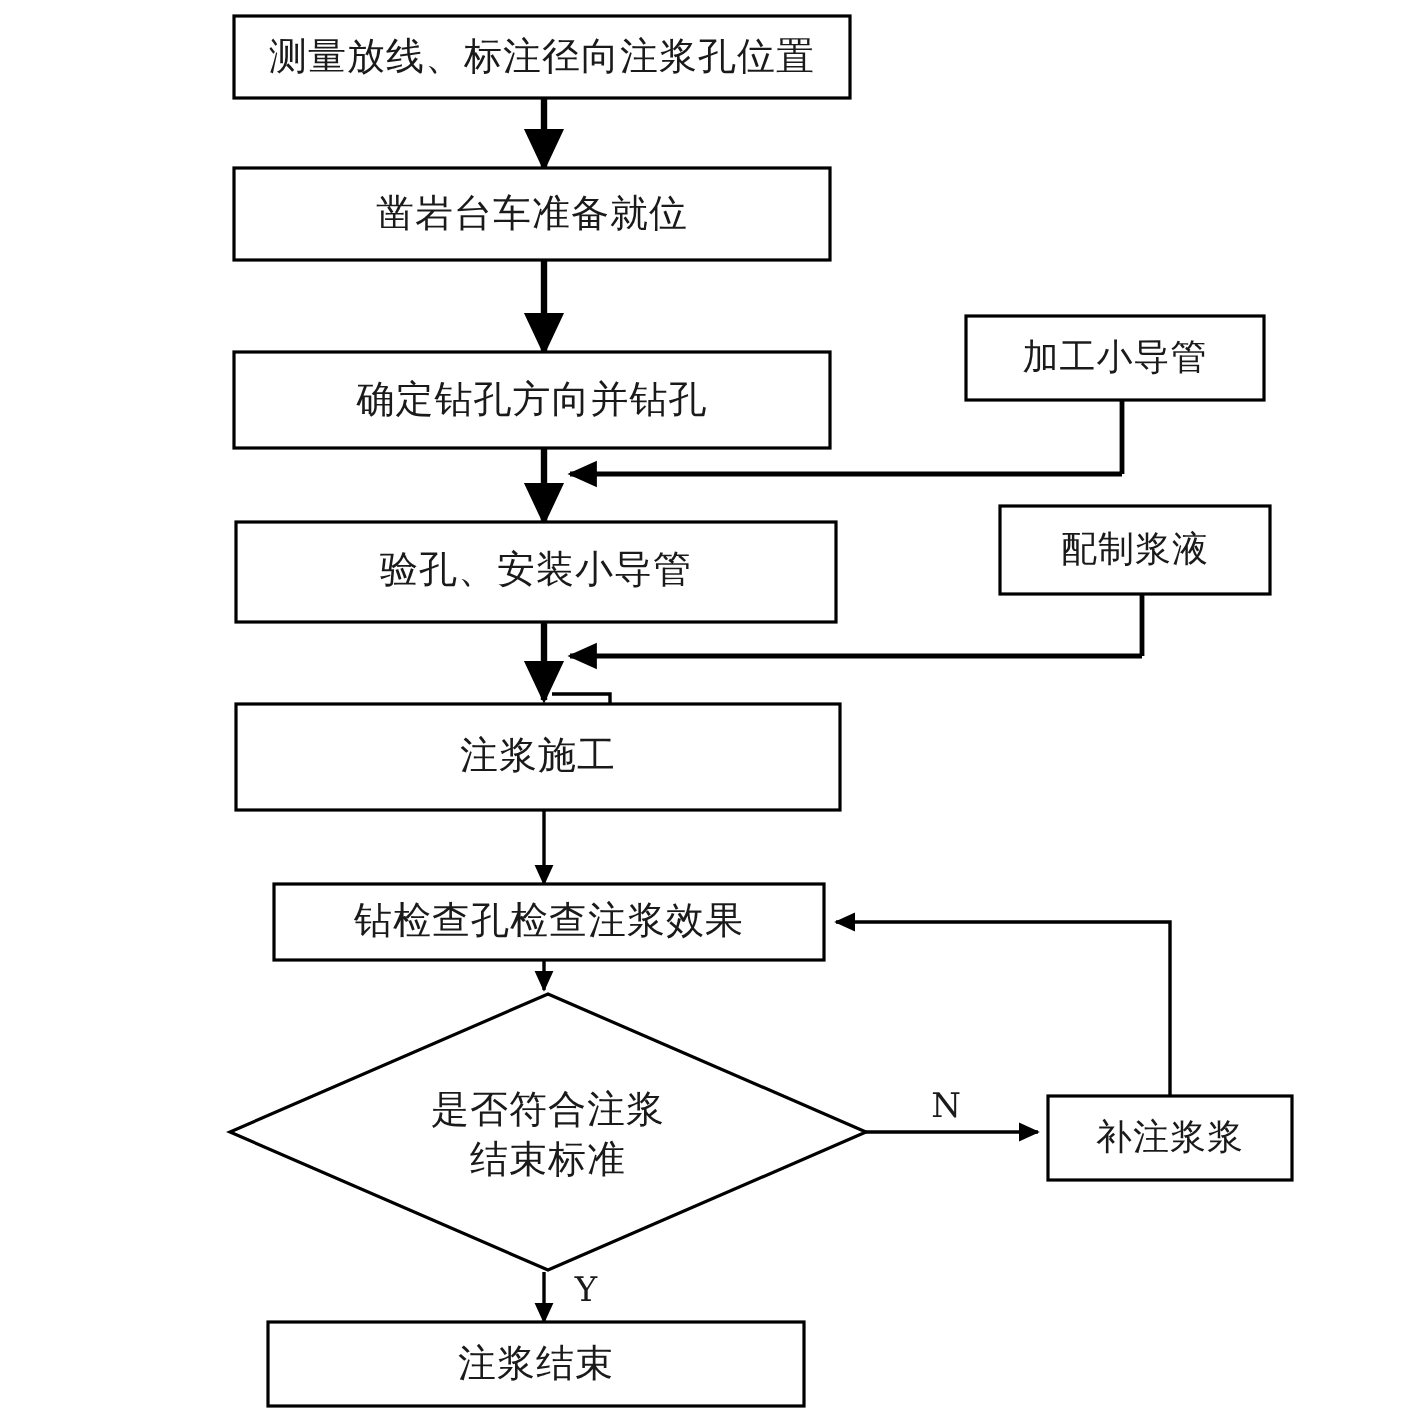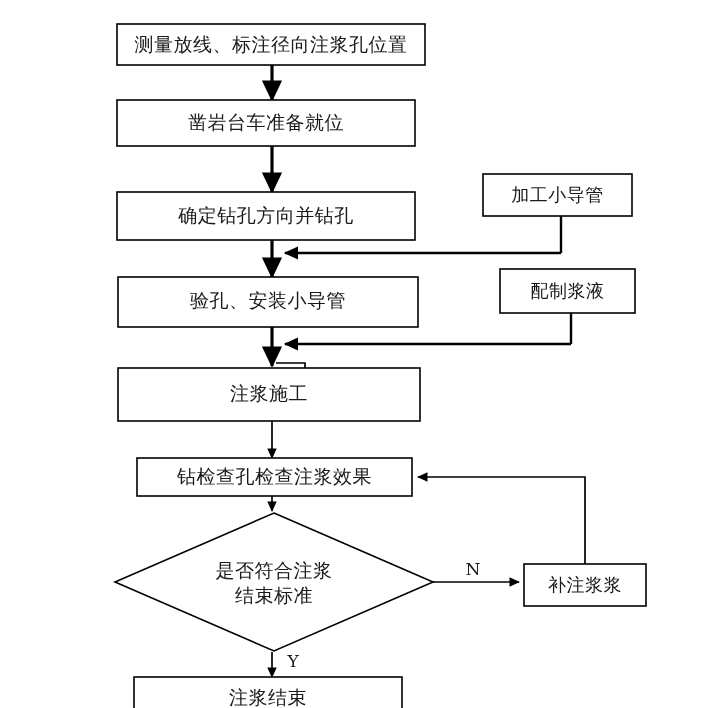--- a/index.html
+++ b/index.html
@@ -10,21 +10,21 @@
   body {
     width: 704px;
     height: 708px;
     position: relative;
     overflow: hidden;
     font-family: "DejaVu Sans", sans-serif;
   }
   #flow-root {
     position: absolute;
     left: 0;
-    top: 16px;
+    top: 0;
     width: 704px;
     height: 676px;
   }
   svg#flow-svg {
     display: block;
     width: 704px;
     height: 708px;
     background: #ffffff;
   }
   .node-rect {

